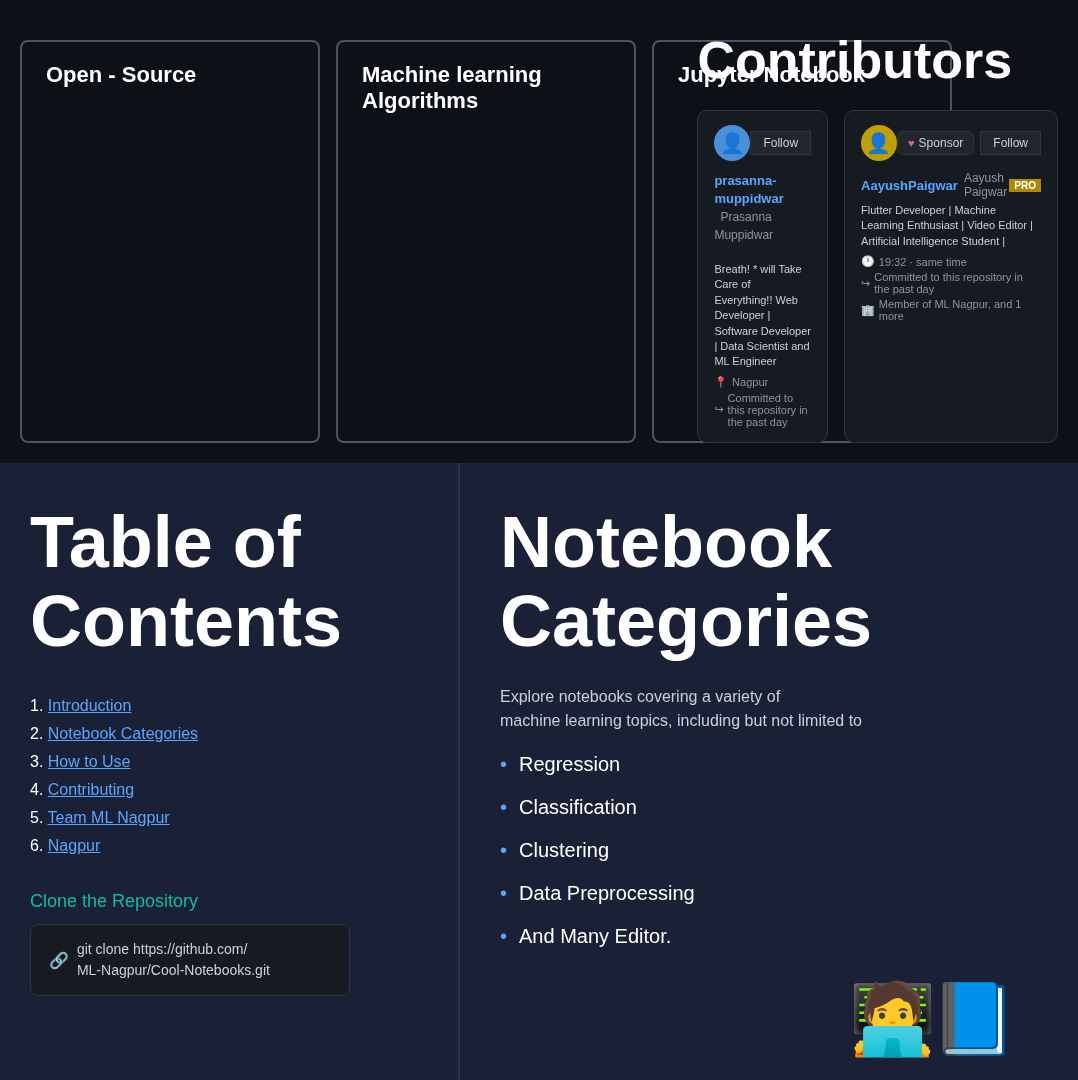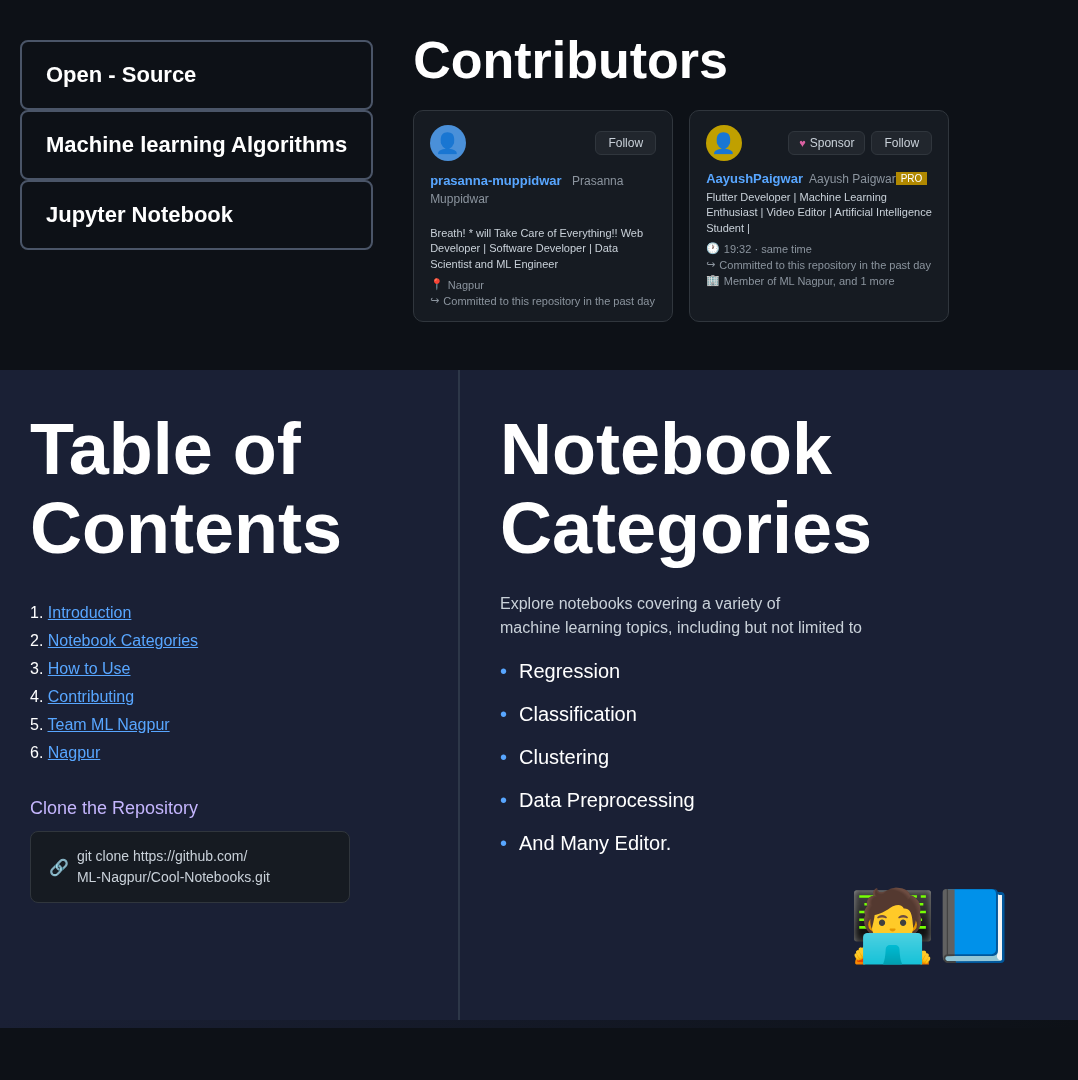--- a/index.html
+++ b/index.html
@@ -18,21 +18,22 @@
       display: flex;
       flex-direction: row;
       padding: 30px 20px 20px 20px;
       gap: 20px;
       background-color: #0d1117;
       min-height: 370px;
     }
 
     .left-tags {
       display: flex;
-      flex-direction: column;
+      flex-direction: row;
+      gap: 16px;
       padding-top: 10px;
       min-width: 320px;
     }
 
     .tag-box {
       border: 2px solid #4a5568;
       border-radius: 8px;
       padding: 20px 24px;
       font-size: 22px;
       font-weight: 600;
@@ -85,21 +86,21 @@
       overflow: hidden;
       display: flex;
       align-items: center;
       justify-content: center;
       font-size: 16px;
     }
 
     .card-follow-btn {
       background-color: #21262d;
       border: 1px solid #30363d;
-      border-radius: 6px;
+      border-radius: 0;
       color: #c9d1d9;
       padding: 4px 12px;
       font-size: 12px;
       cursor: pointer;
     }
 
     .card-sponsor-btn {
       background-color: #21262d;
       border: 1px solid #30363d;
       border-radius: 6px;
@@ -145,21 +146,21 @@
       font-size: 11px;
       color: #c9d1d9;
       line-height: 1.4;
       margin: 4px 0;
     }
 
     .card-pro-badge {
       background-color: #b08800;
       color: #fff;
       font-size: 10px;
-      font-weight: 400;
+      font-weight: 700;
       padding: 1px 5px;
       border-radius: 0;
     }
 
     .card-meta {
       display: flex;
       flex-direction: column;
       gap: 3px;
       margin-top: 6px;
     }
@@ -210,21 +211,21 @@
     }
 
     .toc-link {
       color: #58a6ff;
       text-decoration: underline;
       cursor: pointer;
     }
 
     .clone-label {
       font-size: 18px;
-      color: #c4b5fd;
+      color: #14b8a6;
       margin-bottom: 12px;
     }
 
     .clone-box {
       background-color: #161b22;
       border: 1px solid #30363d;
       border-radius: 8px;
       padding: 14px 18px;
       font-size: 14px;
       color: #c9d1d9;

